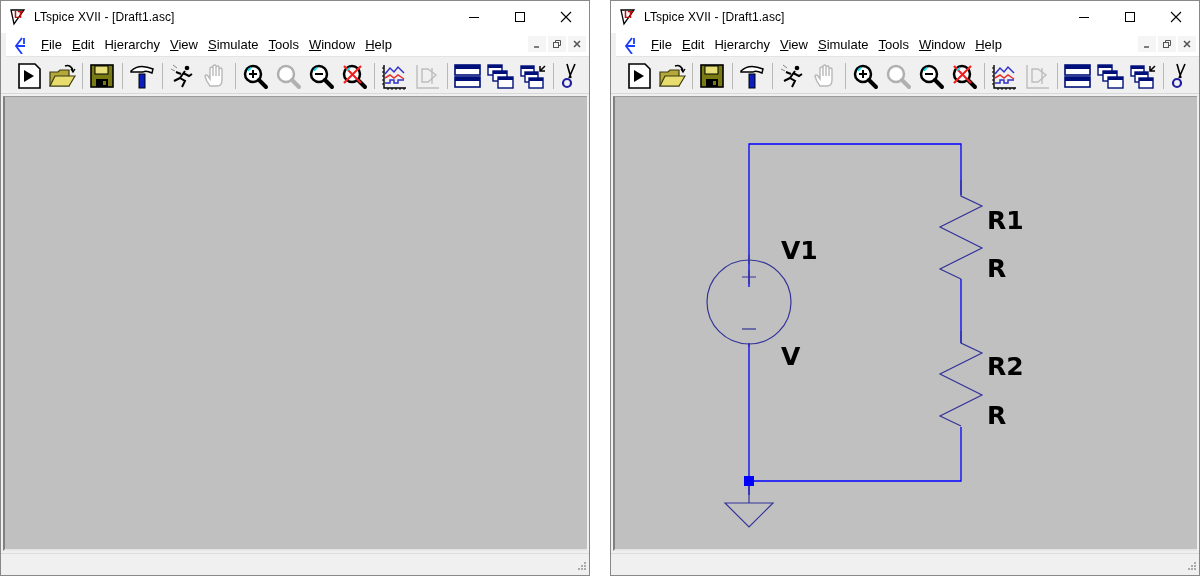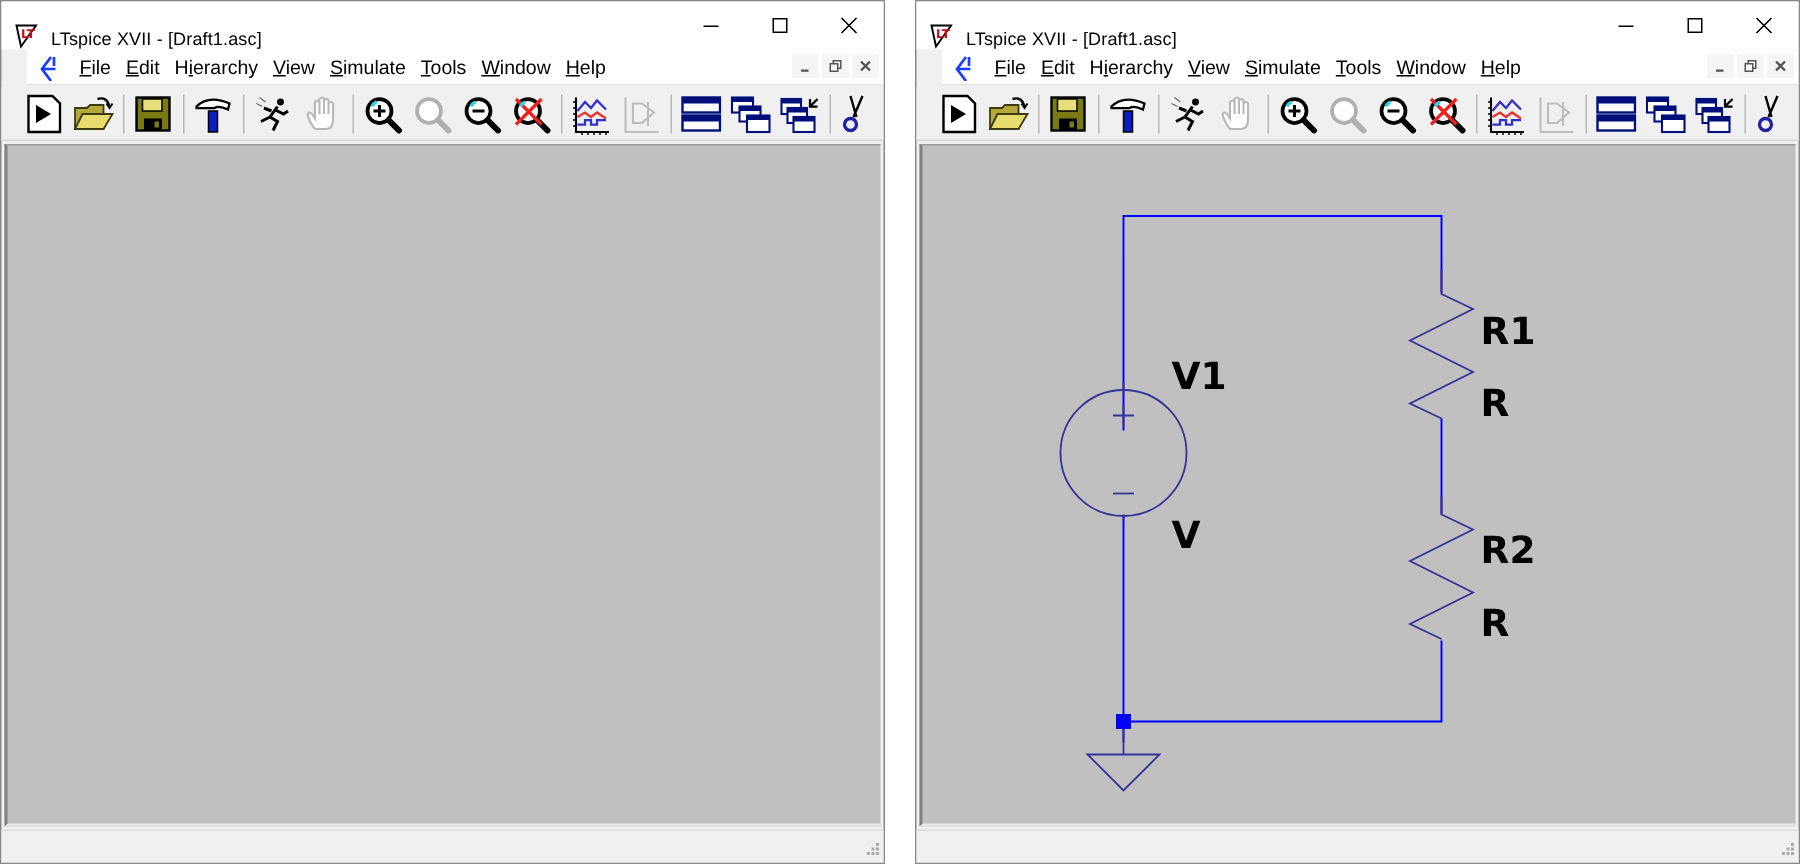--- a/index.html
+++ b/index.html
@@ -8,28 +8,28 @@
     font-family: "Liberation Sans", "DejaVu Sans", sans-serif; font-size: 13px; color: #000;
   }
   .window {
     position: absolute; top: 0; width: 590px; height: 576px;
     background: #f0f0f0; border: 1px solid #888;
   }
   #win-left { left: 0; width: 590px; }
   #win-right { left: 610px; width: 590px; }
   .titlebar {
     position: absolute; left: 0; top: 0; right: 0; height: 32px; background: #ffffff;
-    display: flex; align-items: flex-end;
+    display: flex; align-items: center;
   }
   .app-icon { width: 18px; height: 18px; margin-left: 8px; margin-right: 7px; }
   .title-text { font-size: 12px; color: #000; letter-spacing: 0.1px; }
   .title-ctrls { position: absolute; right: 0; top: 0; height: 32px; display: flex; }
   .title-ctrl { width: 46px; height: 32px; display: flex; align-items: center; justify-content: center; }
   .menubar {
-    position: absolute; left: 17px; right: 0; top: 32px; height: 24px; background: #ffffff;
+    position: absolute; left: 5px; right: 0; top: 32px; height: 24px; background: #ffffff;
     display: flex; align-items: center; border-bottom: 1px solid #e3e3e3;
   }
   .menu-logo { width: 18px; height: 18px; margin-left: 6px; margin-right: 6px; }
   .menu-item { font-size: 13px; padding: 0 5px; color: #000; white-space: nowrap; }
   .menu-item u { text-decoration: underline; }
   .mdi-ctrls { position: absolute; right: 3px; top: 3px; display: flex; gap: 2px; }
   .mdi-ctrl { width: 18px; height: 16px; background: #f5f5f5; display: flex; align-items: center; justify-content: center; font-size: 10px; color: #555; }
   .toolbar {
     position: absolute; left: 0; right: 0; top: 57px; height: 36px; background: #f0f0f0;
     display: flex; align-items: center; overflow: hidden; border-bottom: 1px solid #d8d8d8;

